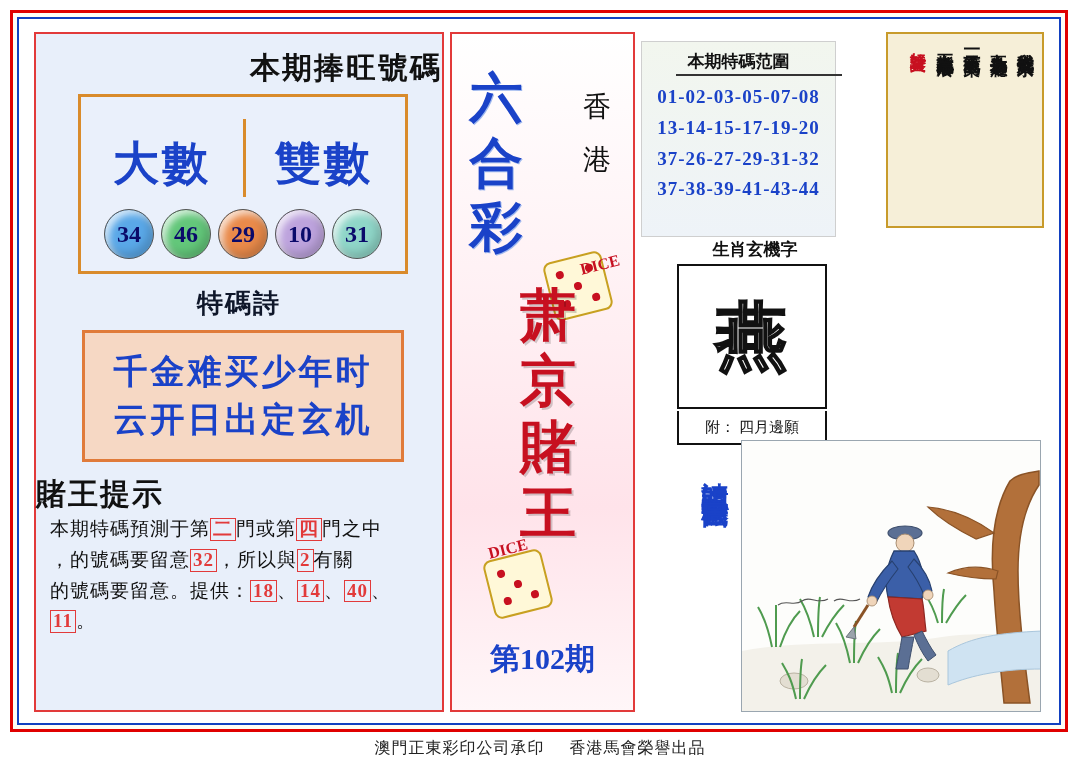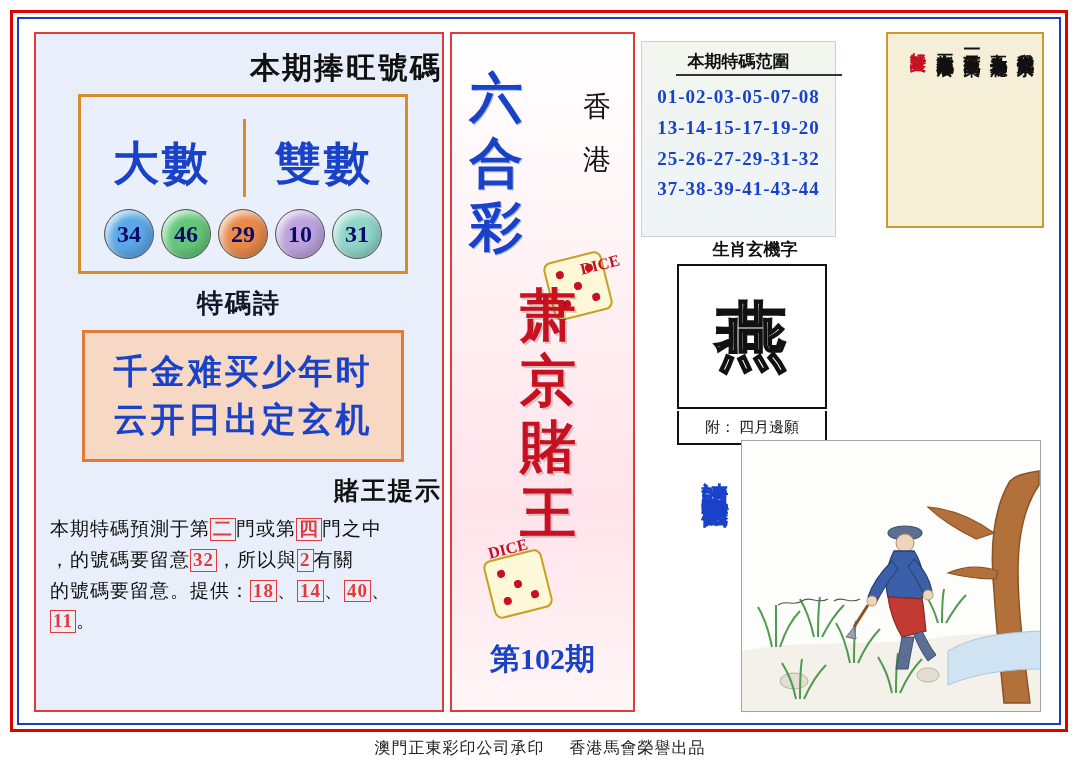--- a/index.html
+++ b/index.html
@@ -158,22 +158,22 @@
     color: #1a42c8;
     font-family: "Liberation Serif", serif;
     letter-spacing: 3px;
     line-height: 1.42;
   }
   .title-tips {
     position: absolute;
     left: 0;
     top: 440px;
     width: 100%;
-    text-align: right;
-    font-size: 25px;
+    text-align: left;
+    font-size: 30px;
     font-weight: bold;
     color: #111111;
     font-family: "Liberation Serif", serif;
     letter-spacing: 2px;
   }
   .tip-text {
     position: absolute;
     left: 14px;
     top: 480px;
     width: 382px;
@@ -519,21 +519,21 @@
     </div>
 
     <div class="right-col">
 
       <div class="range-box">
         <div class="range-title">本期特碼范圍</div>
         <div class="range-underline"></div>
         <div class="range-rows">
           <div class="range-row">01-02-03-05-07-08</div>
           <div class="range-row">13-14-15-17-19-20</div>
-          <div class="range-row">25-26-27-29-31-32</div>
+          <div class="range-row">37-26-27-29-31-32</div>
           <div class="range-row">37-38-39-41-43-44</div>
         </div>
       </div>
 
       <div class="poem-right">
         <div class="vline">我從七八解乘京</div>
         <div class="vline">九九不放十遍癮</div>
         <div class="vline">一統天下萬民樂</div>
         <div class="vline">五指亂撲心癢癢</div>
         <div class="vline red">好詩鑒賞</div>

